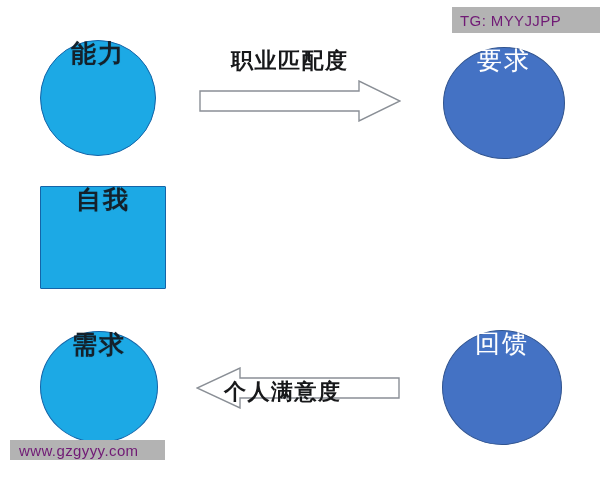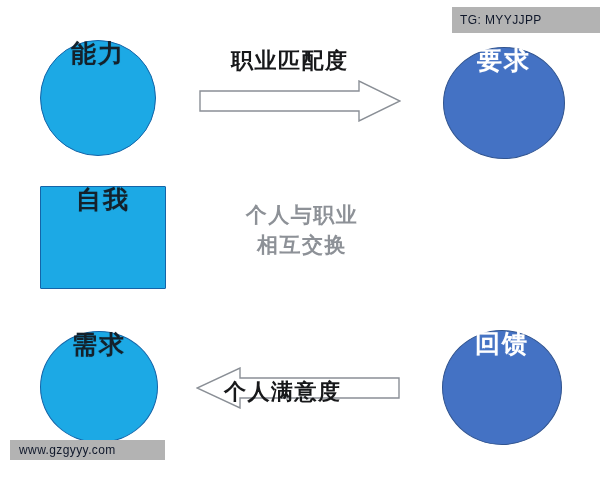--- a/index.html
+++ b/index.html
@@ -51,21 +51,21 @@
   }
 
   
   .fill-dark {
     background: #4472C4;
     border: 1px solid #31548f;
   }
   .fill-dark .node-label {
     color: #ffffff;
     font-size: 25px;
-    font-weight: 700;
+    font-weight: 400;
     text-shadow: 0 0 1px rgba(255,255,255,0.35);
   }
 
   
   #node-ability  { left: 40px;  top: 40px;  width: 116px; height: 116px; }
   #node-demand   { left: 443px; top: 47px;  width: 122px; height: 112px; }
   #node-self     { left: 40px;  top: 186px; width: 126px; height: 103px; }
   #node-career   { left: 440px; top: 185px; width: 116px; height: 106px; }
   #node-need     { left: 40px;  top: 331px; width: 118px; height: 112px; }
   #node-feedback { left: 442px; top: 330px; width: 120px; height: 115px; }
@@ -114,22 +114,22 @@
 
   
   .wm-bar {
     position: absolute;
     background: #b3b3b3;
     display: flex;
     align-items: center;
     box-sizing: border-box;
   }
   .wm-bar .wm-text {
-    color: #0f172a;
-    font-size: 12px;
+    color: #701a75;
+    font-size: 15px;
     letter-spacing: 0.4px;
     white-space: nowrap;
     line-height: 1;
   }
   #wm-tg {
     left: 452px; top: 7px; width: 148px; height: 26px;
     padding-left: 8px;
   }
   #wm-site {
     left: 10px; top: 440px; width: 155px; height: 20px;
@@ -181,24 +181,20 @@
   </div>
   <div class="caption" id="caption-match">职业匹配度</div>
 
   <div class="arrow" id="arrow-left">
     <svg viewBox="0 0 204 42" preserveAspectRatio="none" aria-hidden="true">
       <path class="arrow-path" d="M203,11 L44,11 L44,1 L1,21 L44,41 L44,31 L203,31 Z"></path>
     </svg>
   </div>
   <div class="caption" id="caption-satis">个人满意度</div>
 
-  <div id="center-text">
-    <span class="line">个人与职业</span>
-    <span class="line">相互交换</span>
-  </div>
 
   <div class="wm-bar" id="wm-tg">
     <span class="wm-text">TG: MYYJJPP</span>
   </div>
 
   <div class="wm-bar" id="wm-site">
     <span class="wm-text">www.gzgyyy.com</span>
   </div>
 
 

